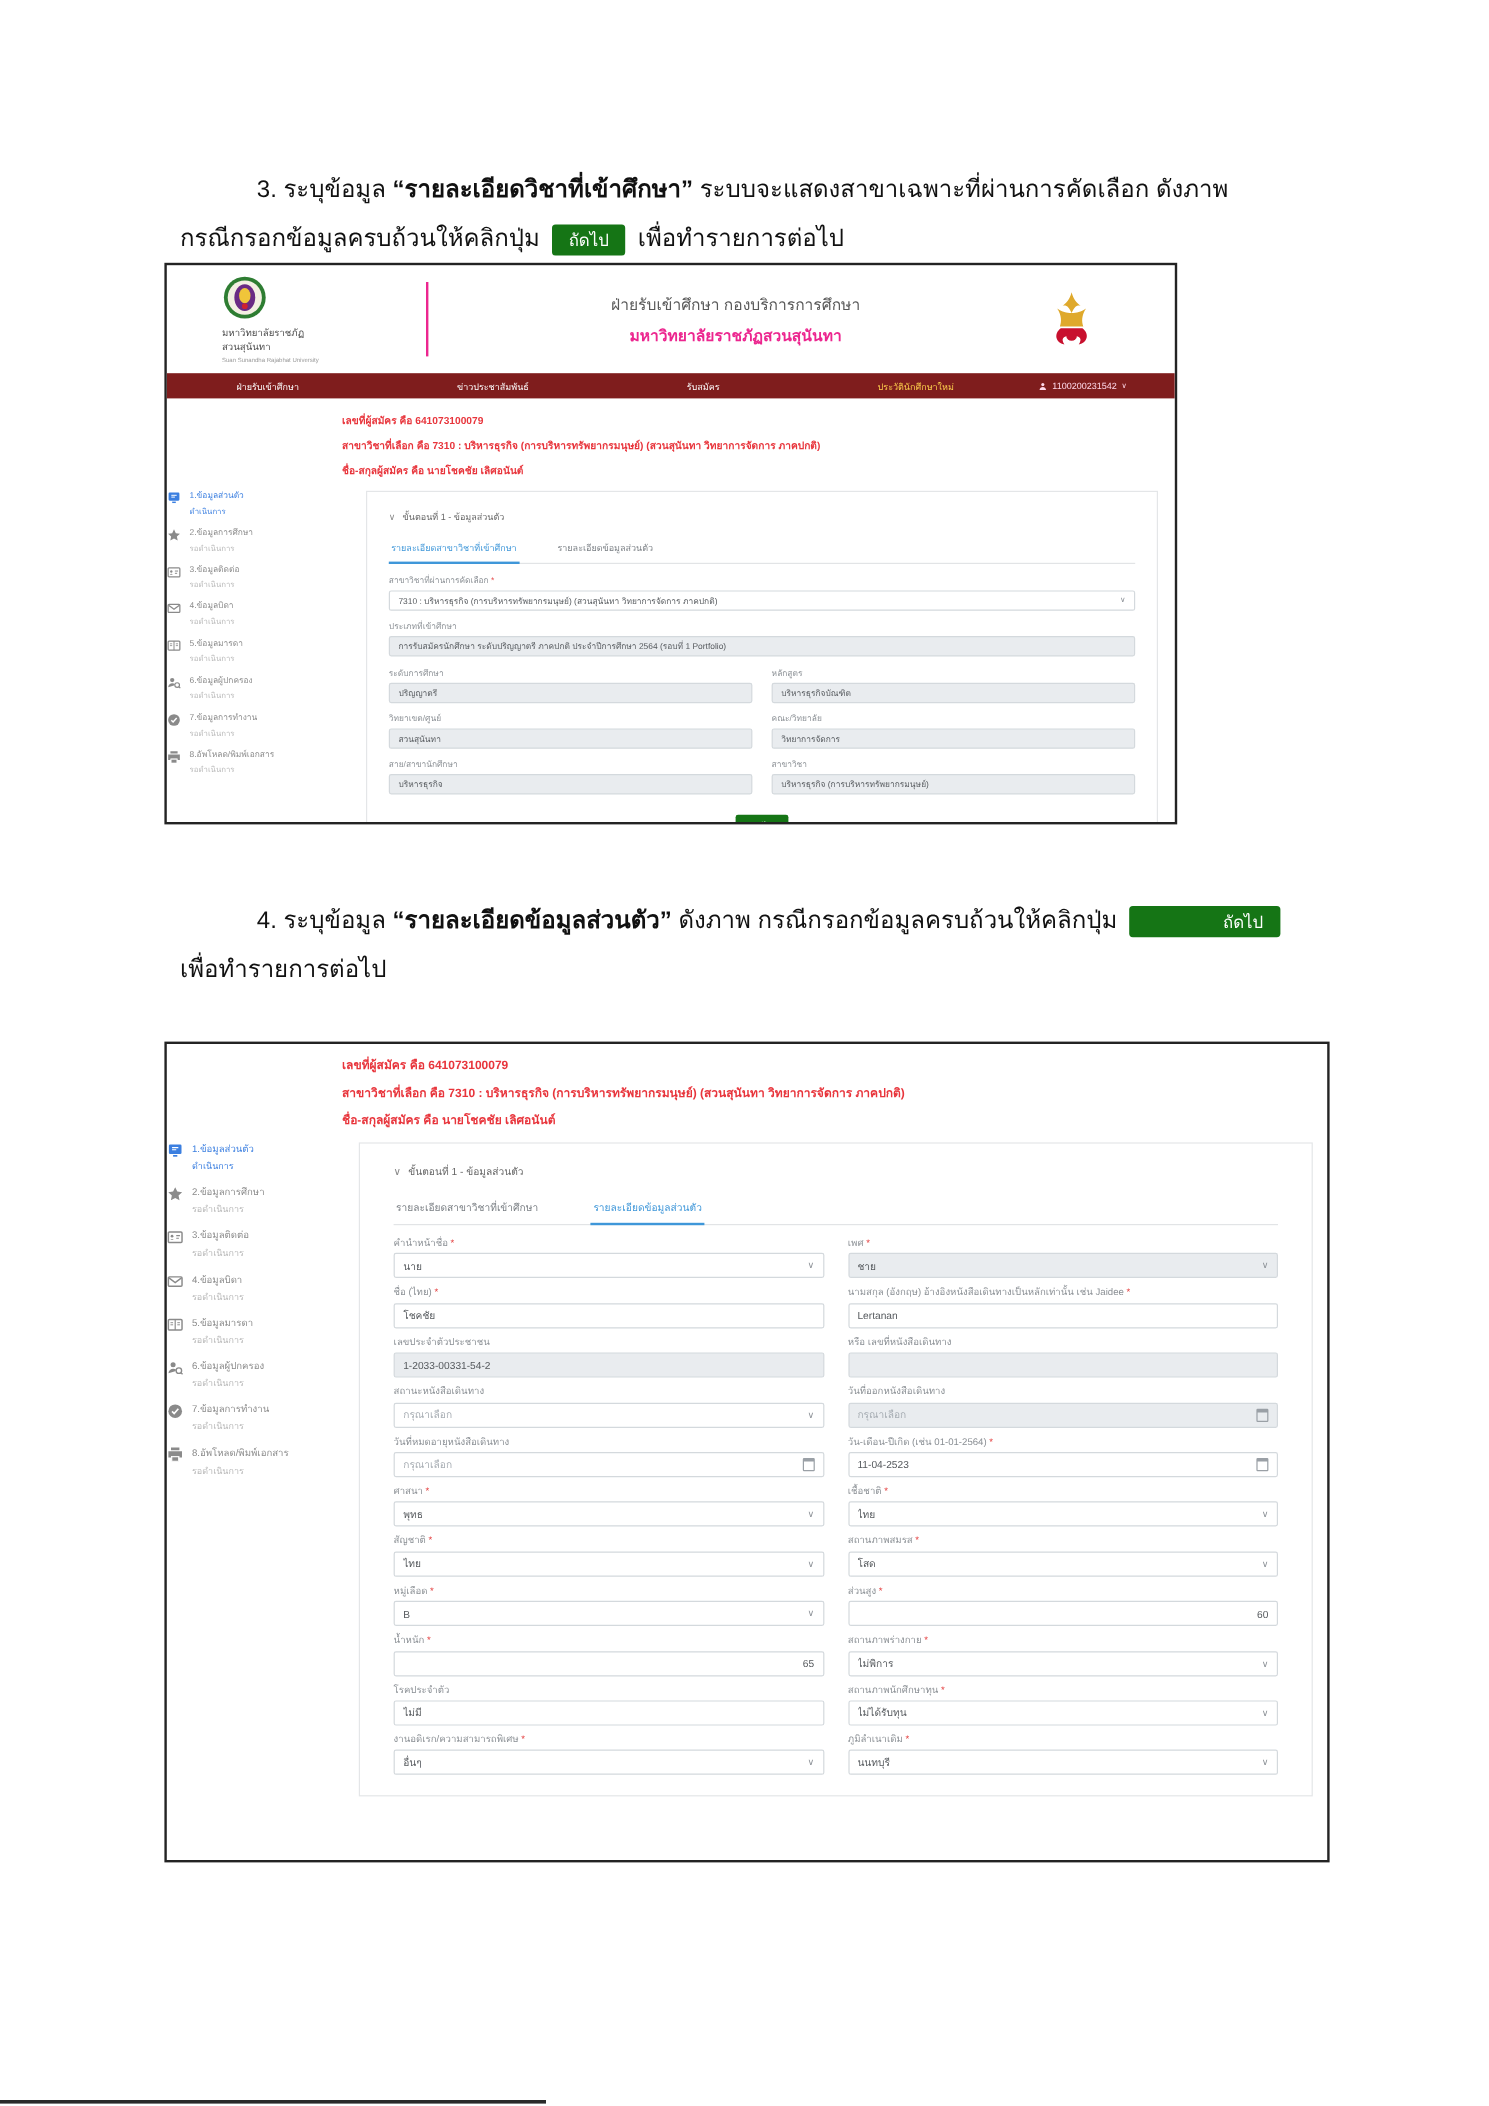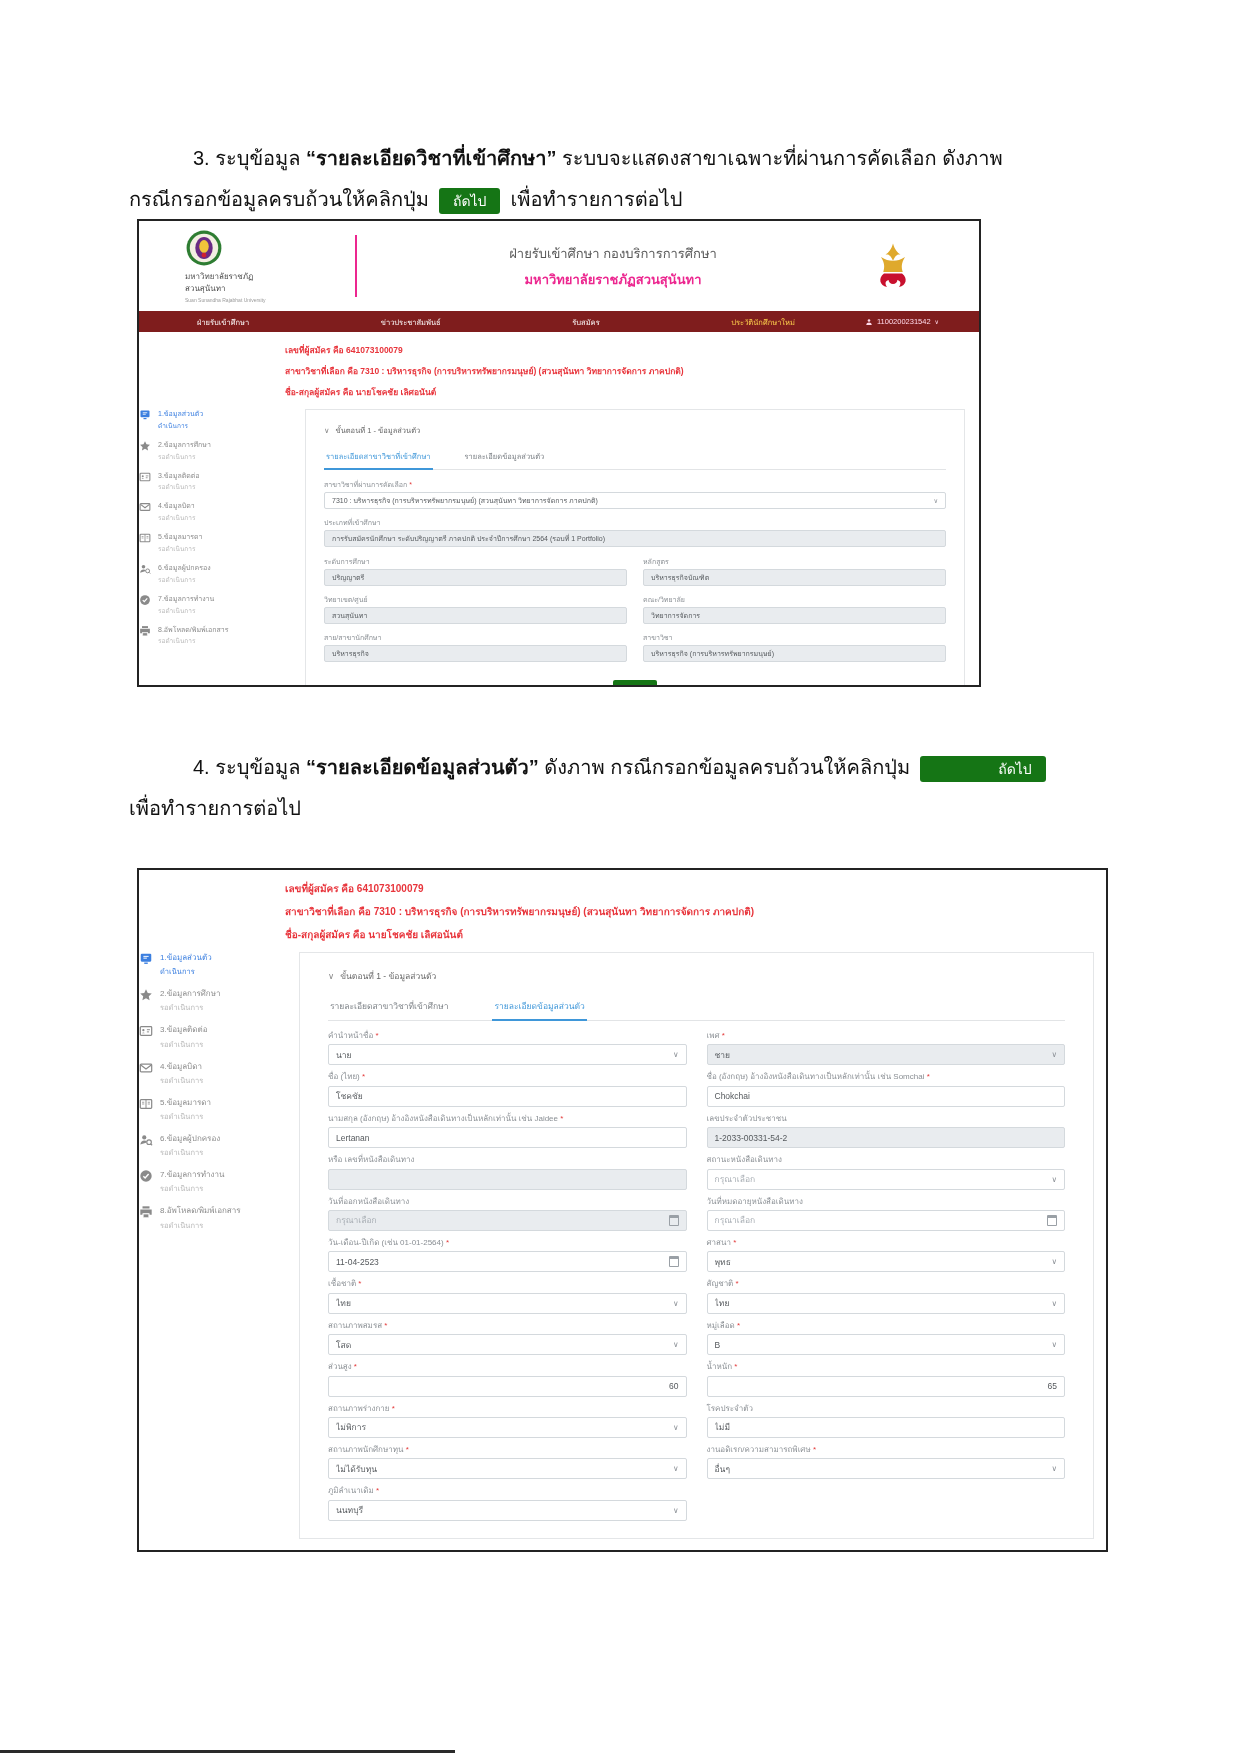--- a/index.html
+++ b/index.html
@@ -1,20 +1,20 @@
 <!DOCTYPE html>
 <html lang="th"><head>
 <meta charset="utf-8">
 <style>
   html,body{margin:0;padding:0;background:#fff;}
   .page{position:relative;width:1241px;height:1755px;background:#fff;overflow:hidden;
         font-family:"Liberation Sans","DejaVu Sans",sans-serif;color:#1a1a1a;}
 
   
-  .para{position:absolute;left:129px;width:1000px;font-size:20px;line-height:1.55;color:#111;}
+  .para{position:absolute;left:150px;width:1000px;font-size:20px;line-height:1.55;color:#111;}
   #p3{top:143px;}
   #p4{top:752px;}
   .pline{margin-bottom:10px;}
   .indent{text-indent:64px;}
   .btn-inline{display:inline-block;background:#157515;color:#fff;font-size:14px;
               padding:6px 14px;border-radius:3px;vertical-align:middle;margin:0 10px;line-height:1;}
 
   
   .shot{position:absolute;left:137px;background:#fff;border:2px solid #232323;overflow:hidden;}
   .shot1{top:219px;width:840px;height:464px;
@@ -472,26 +472,20 @@
                 <span class="chev">∨</span>
               </div>
             </div>
             <div class="field">
               <div class="f-label">ชื่อ (ไทย)<span class="req"> *</span></div>
               <div class="f-control">
                 <span class="f-value">โชคชัย</span>
               </div>
             </div>
             <div class="field">
-              <div class="f-label">ชื่อ (อังกฤษ) อ้างอิงหนังสือเดินทางเป็นหลักเท่านั้น เช่น Somchai<span class="req"> *</span></div>
-              <div class="f-control">
-                <span class="f-value">Chokchai</span>
-              </div>
-            </div>
-            <div class="field">
               <div class="f-label">นามสกุล (อังกฤษ) อ้างอิงหนังสือเดินทางเป็นหลักเท่านั้น เช่น Jaidee<span class="req"> *</span></div>
               <div class="f-control">
                 <span class="f-value">Lertanan</span>
               </div>
             </div>
             <div class="field">
               <div class="f-label">เลขประจำตัวประชาชน</div>
               <div class="f-control gray">
                 <span class="f-value">1-2033-00331-54-2</span>
               </div>

